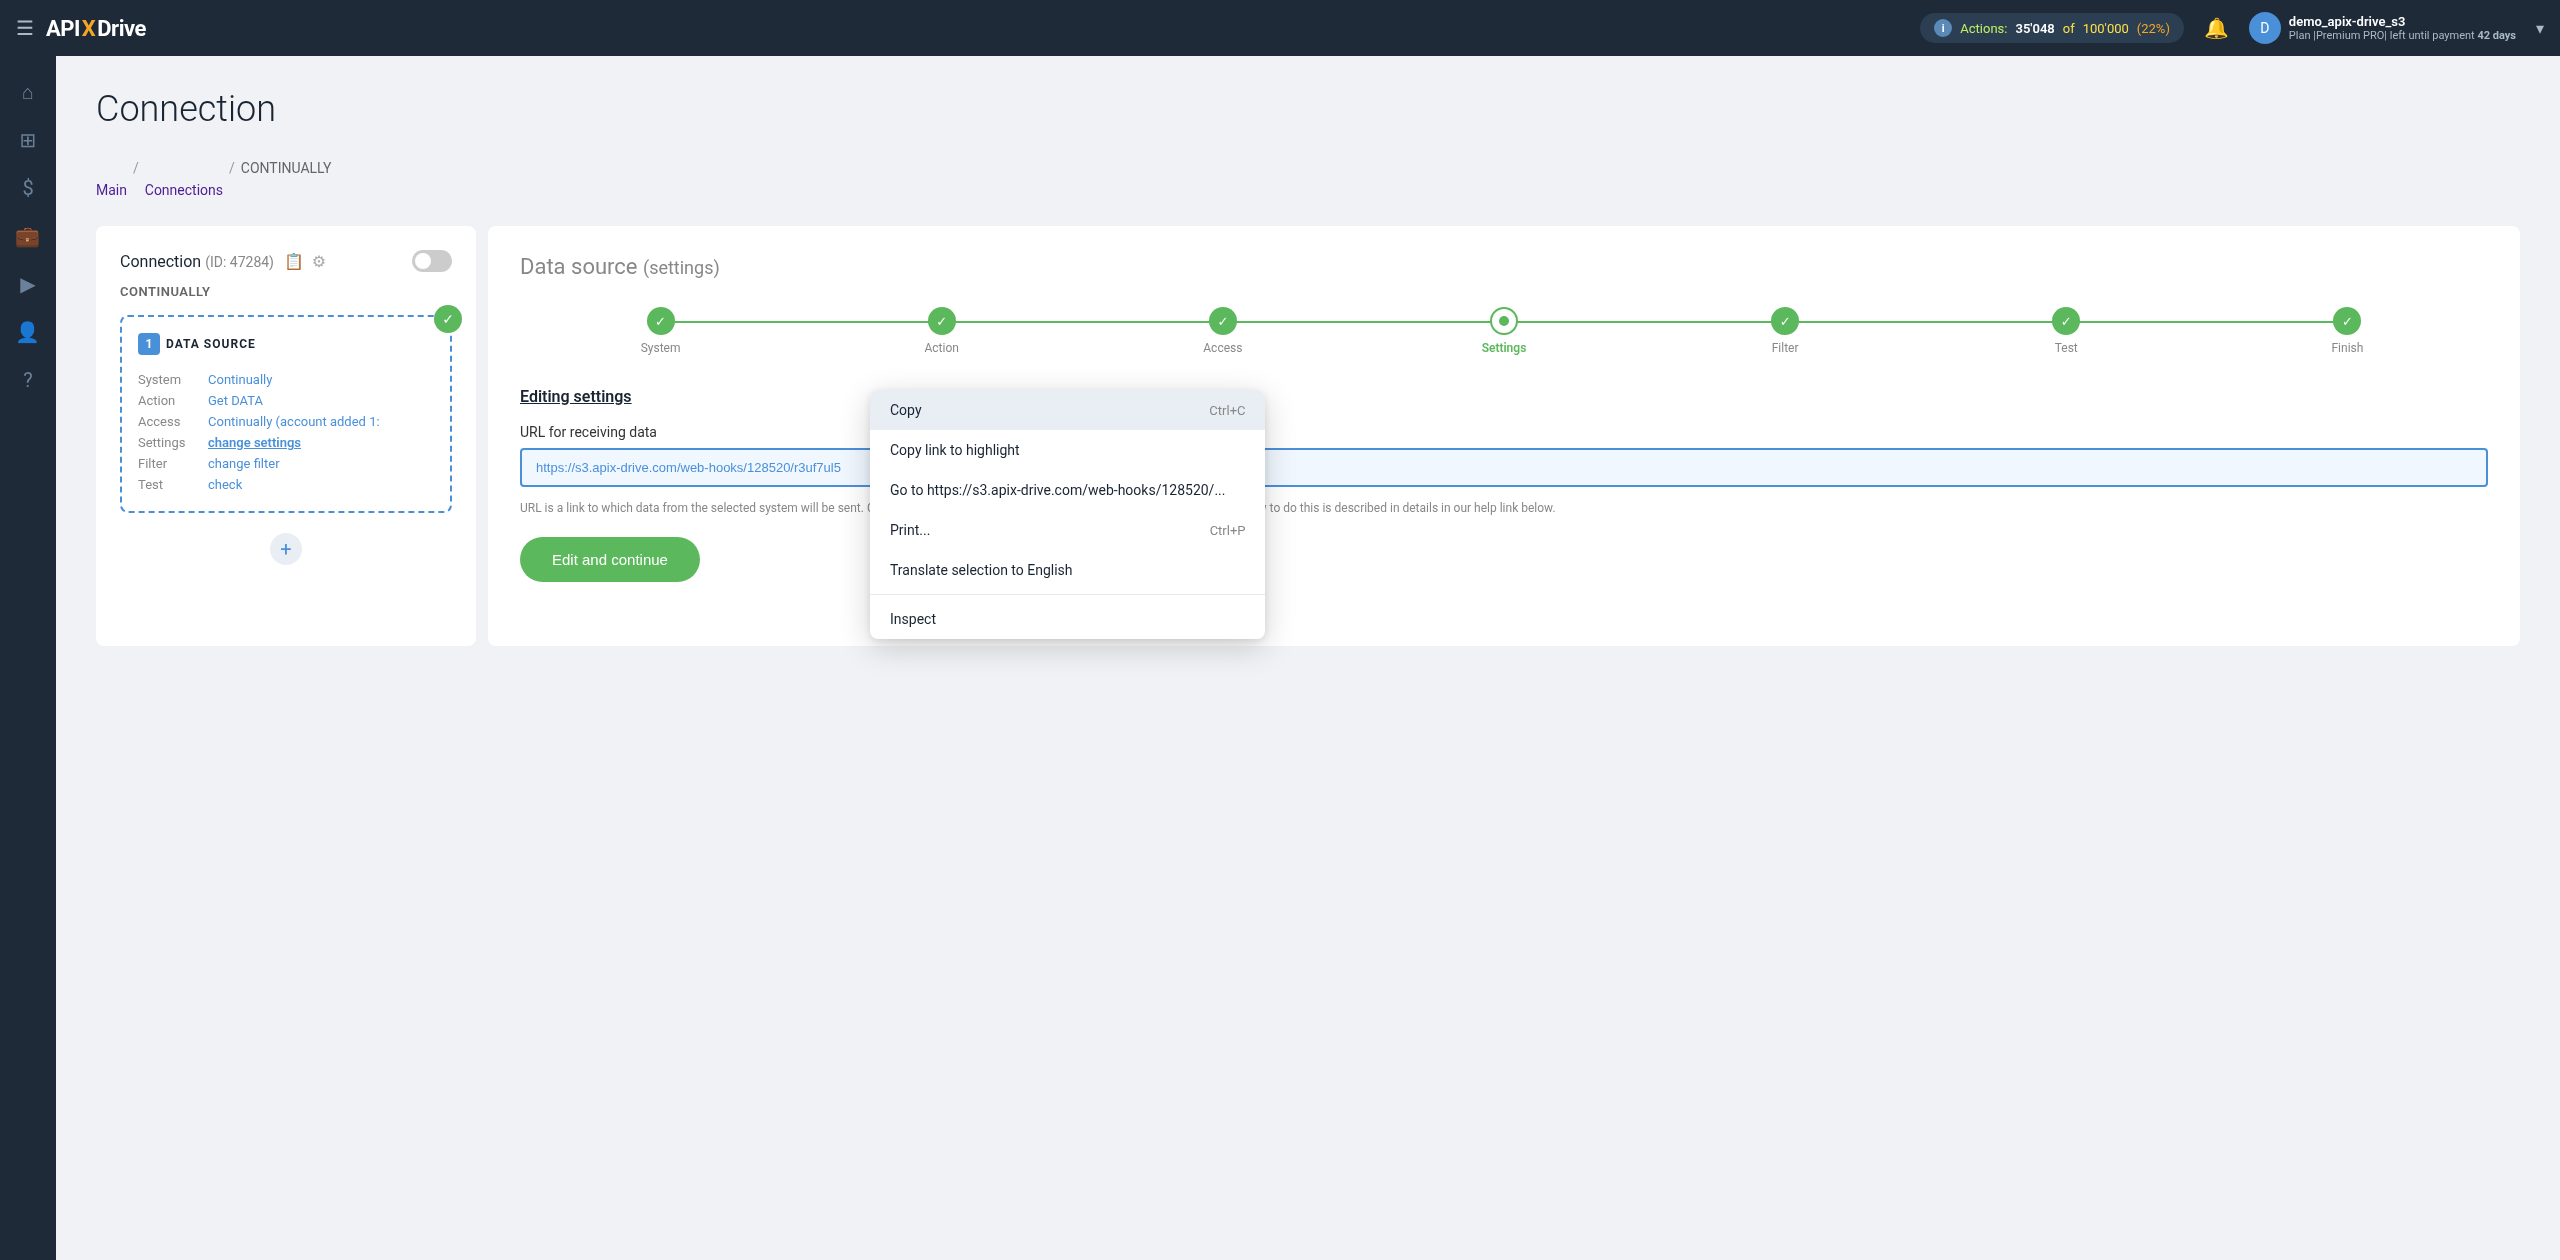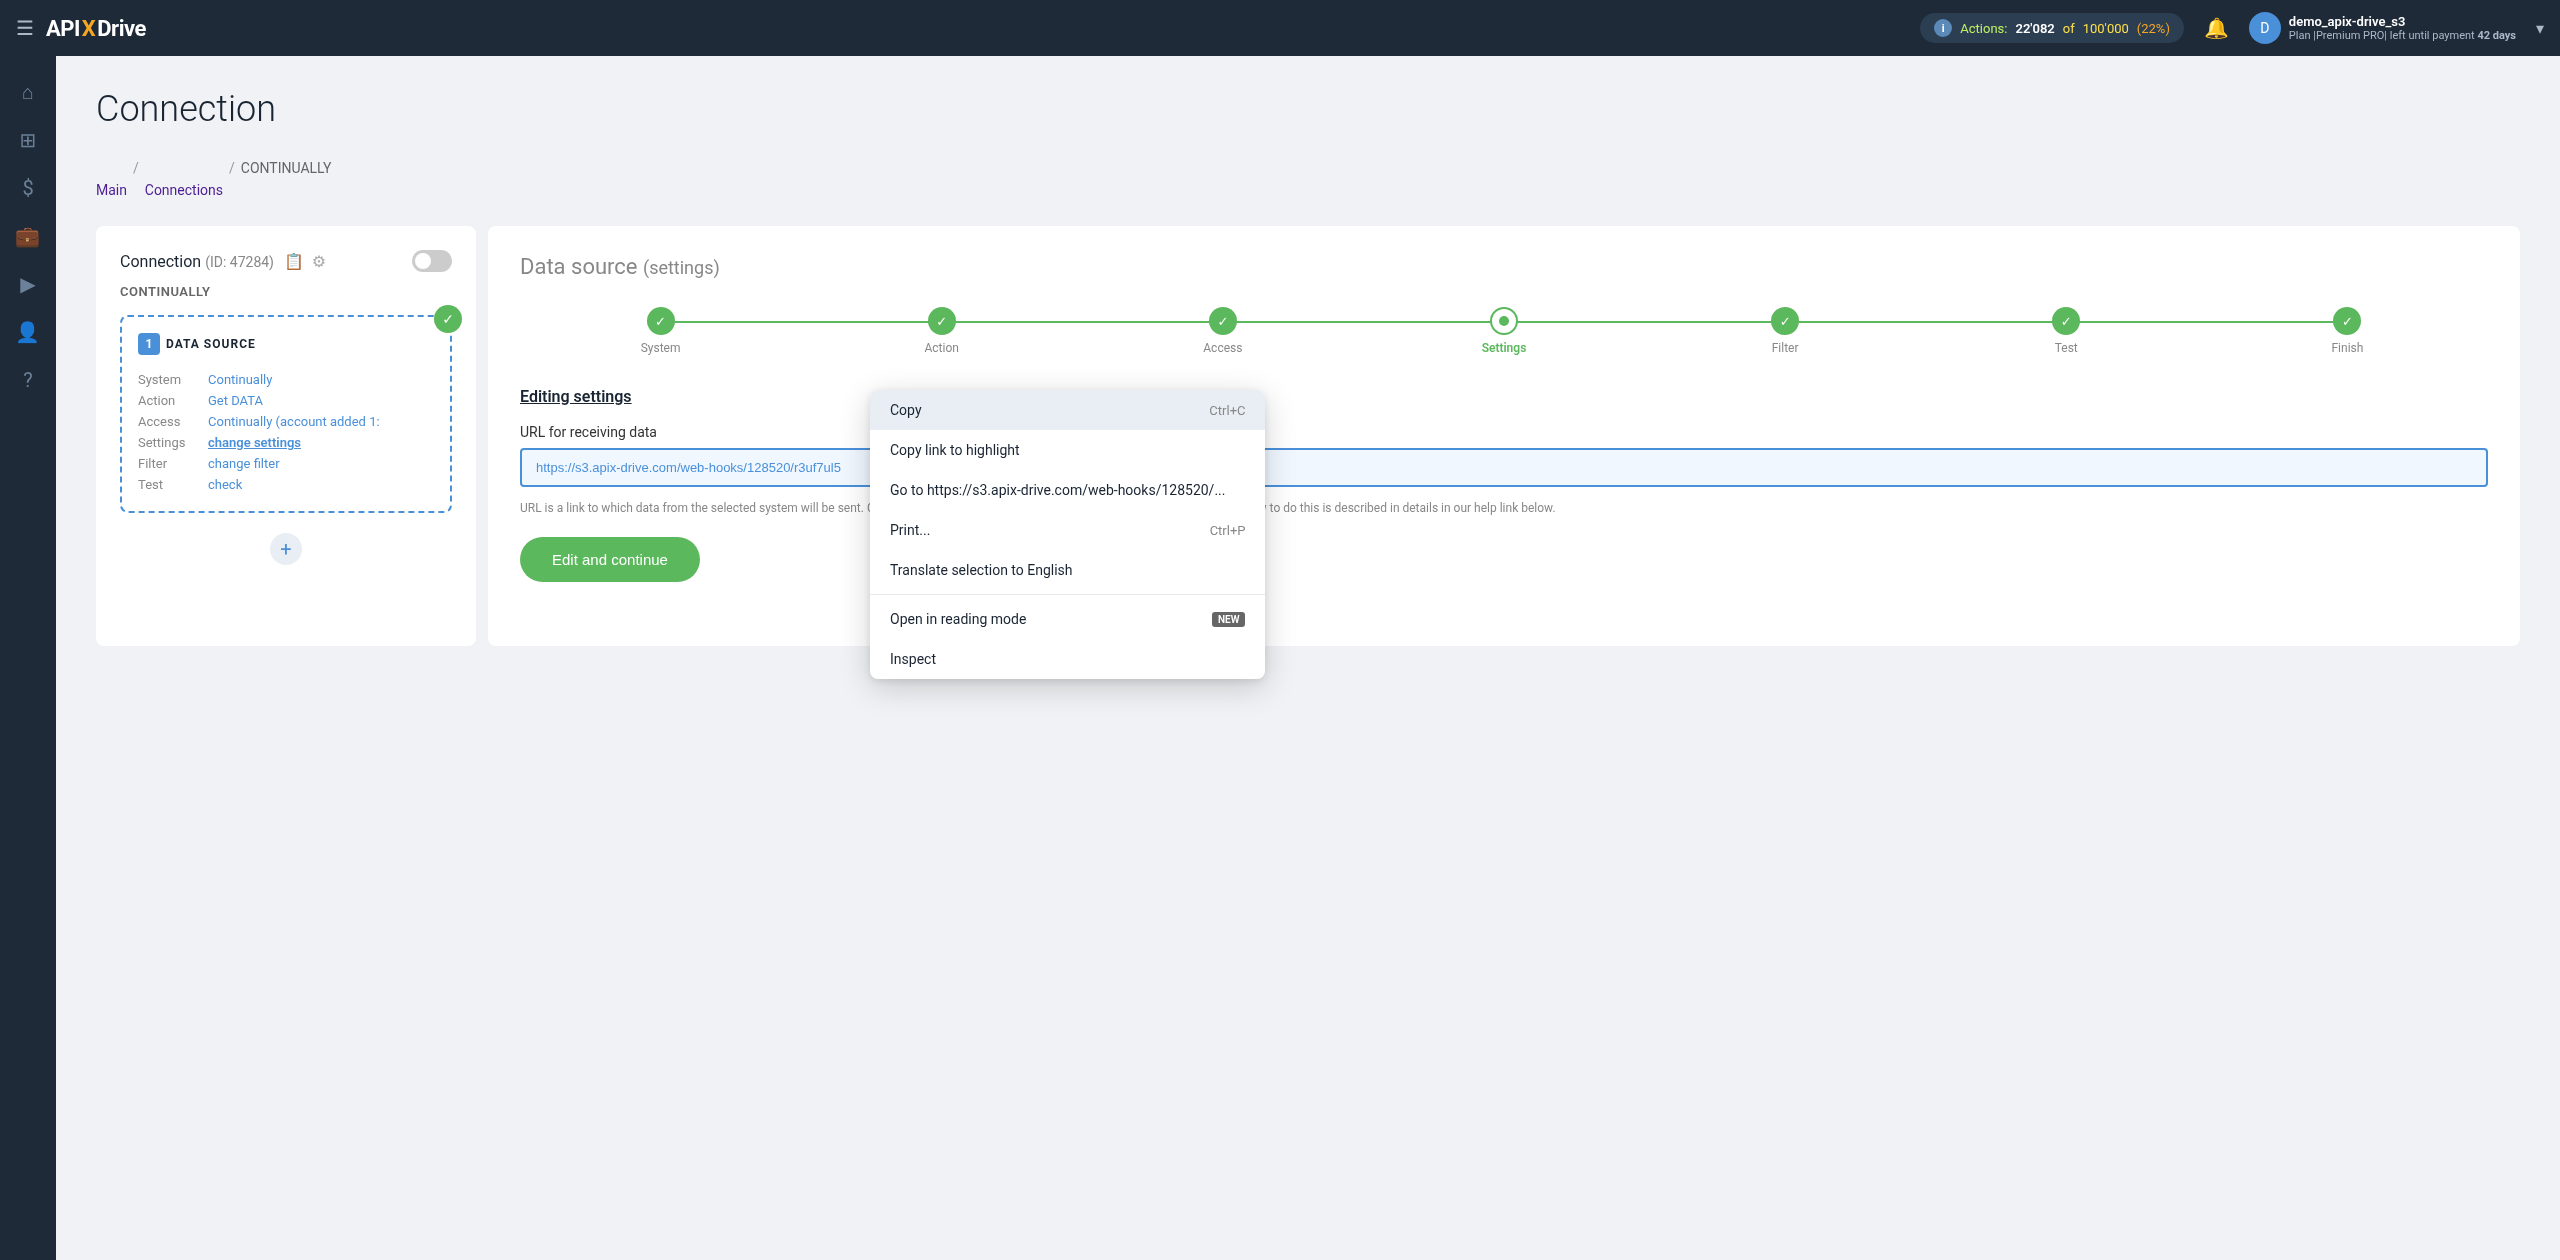--- a/index.html
+++ b/index.html
@@ -220,21 +220,21 @@
   <div style="font-size:20px; cursor:pointer; color:#aab8c8;">☰</div>
   <div class="topnav-logo">
     <span class="logo-api">API</span>
       <span class="logo-x">X</span>
       <span class="logo-drive">Drive</span>
   </div>
   <div class="topnav-spacer"></div>
   <div class="actions-badge">
     <div class="info-icon">i</div>
     <span class="actions-label">Actions:</span>
-    <span class="actions-count">22'082</span>
+    <span class="actions-count">35'048</span>
     <span class="actions-of">of</span>
     <span class="actions-of">100'000</span>
     <span class="actions-pct">(22%)</span>
   </div>
   <div class="bell-icon">🔔</div>
   <div class="user-info">
     <div class="avatar">D</div>
     <div class="user-details">
       <div class="user-name">demo_apix-drive_s3</div>
       <div class="user-plan">
@@ -404,23 +404,17 @@
         <div class="ctx-item-right">
           <span class="ctx-shortcut">Ctrl+P</span>
         </div>
       </div>
       <div class="ctx-item">
         <span class="ctx-item-label">Translate selection to English</span>
         <div class="ctx-item-right"></div>
       </div>
       <div class="ctx-divider"></div>
       <div class="ctx-item">
-        <span class="ctx-item-label">Open in reading mode</span>
-        <div class="ctx-item-right">
-          <span class="ctx-badge">NEW</span>
-        </div>
-      </div>
-      <div class="ctx-item">
         <span class="ctx-item-label">Inspect</span>
         <div class="ctx-item-right"></div>
       </div>
     </div>
 </div>
 
 </body></html>

